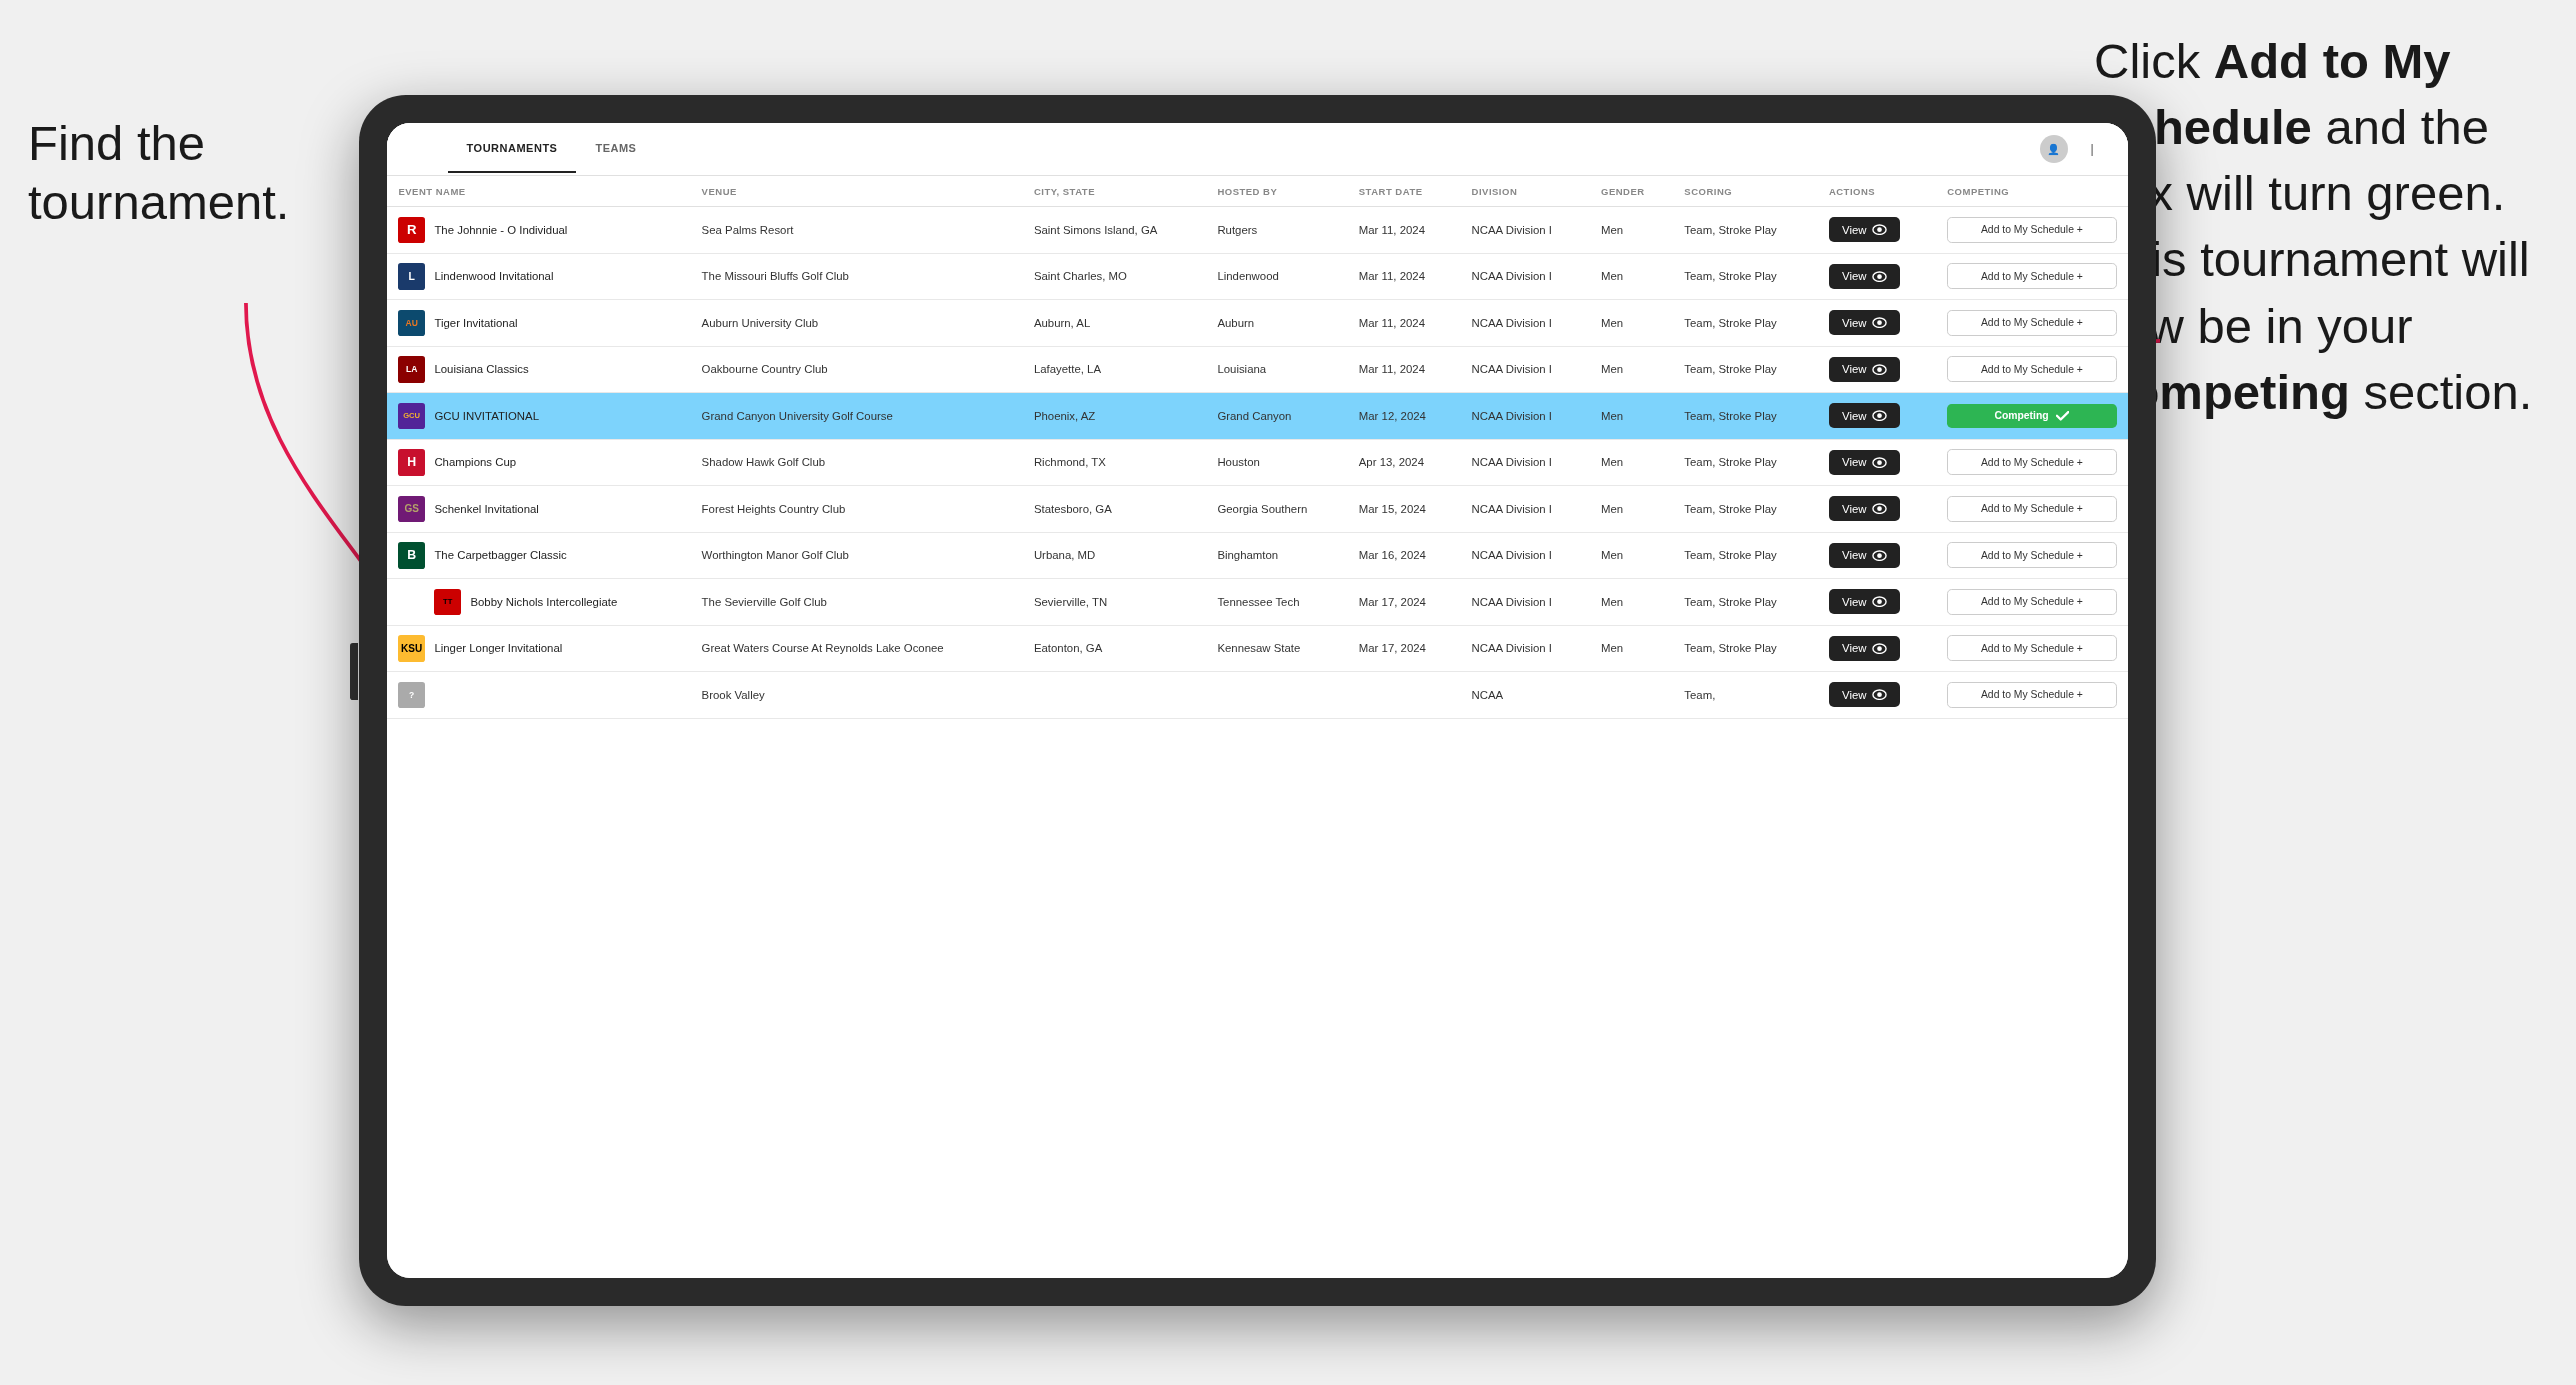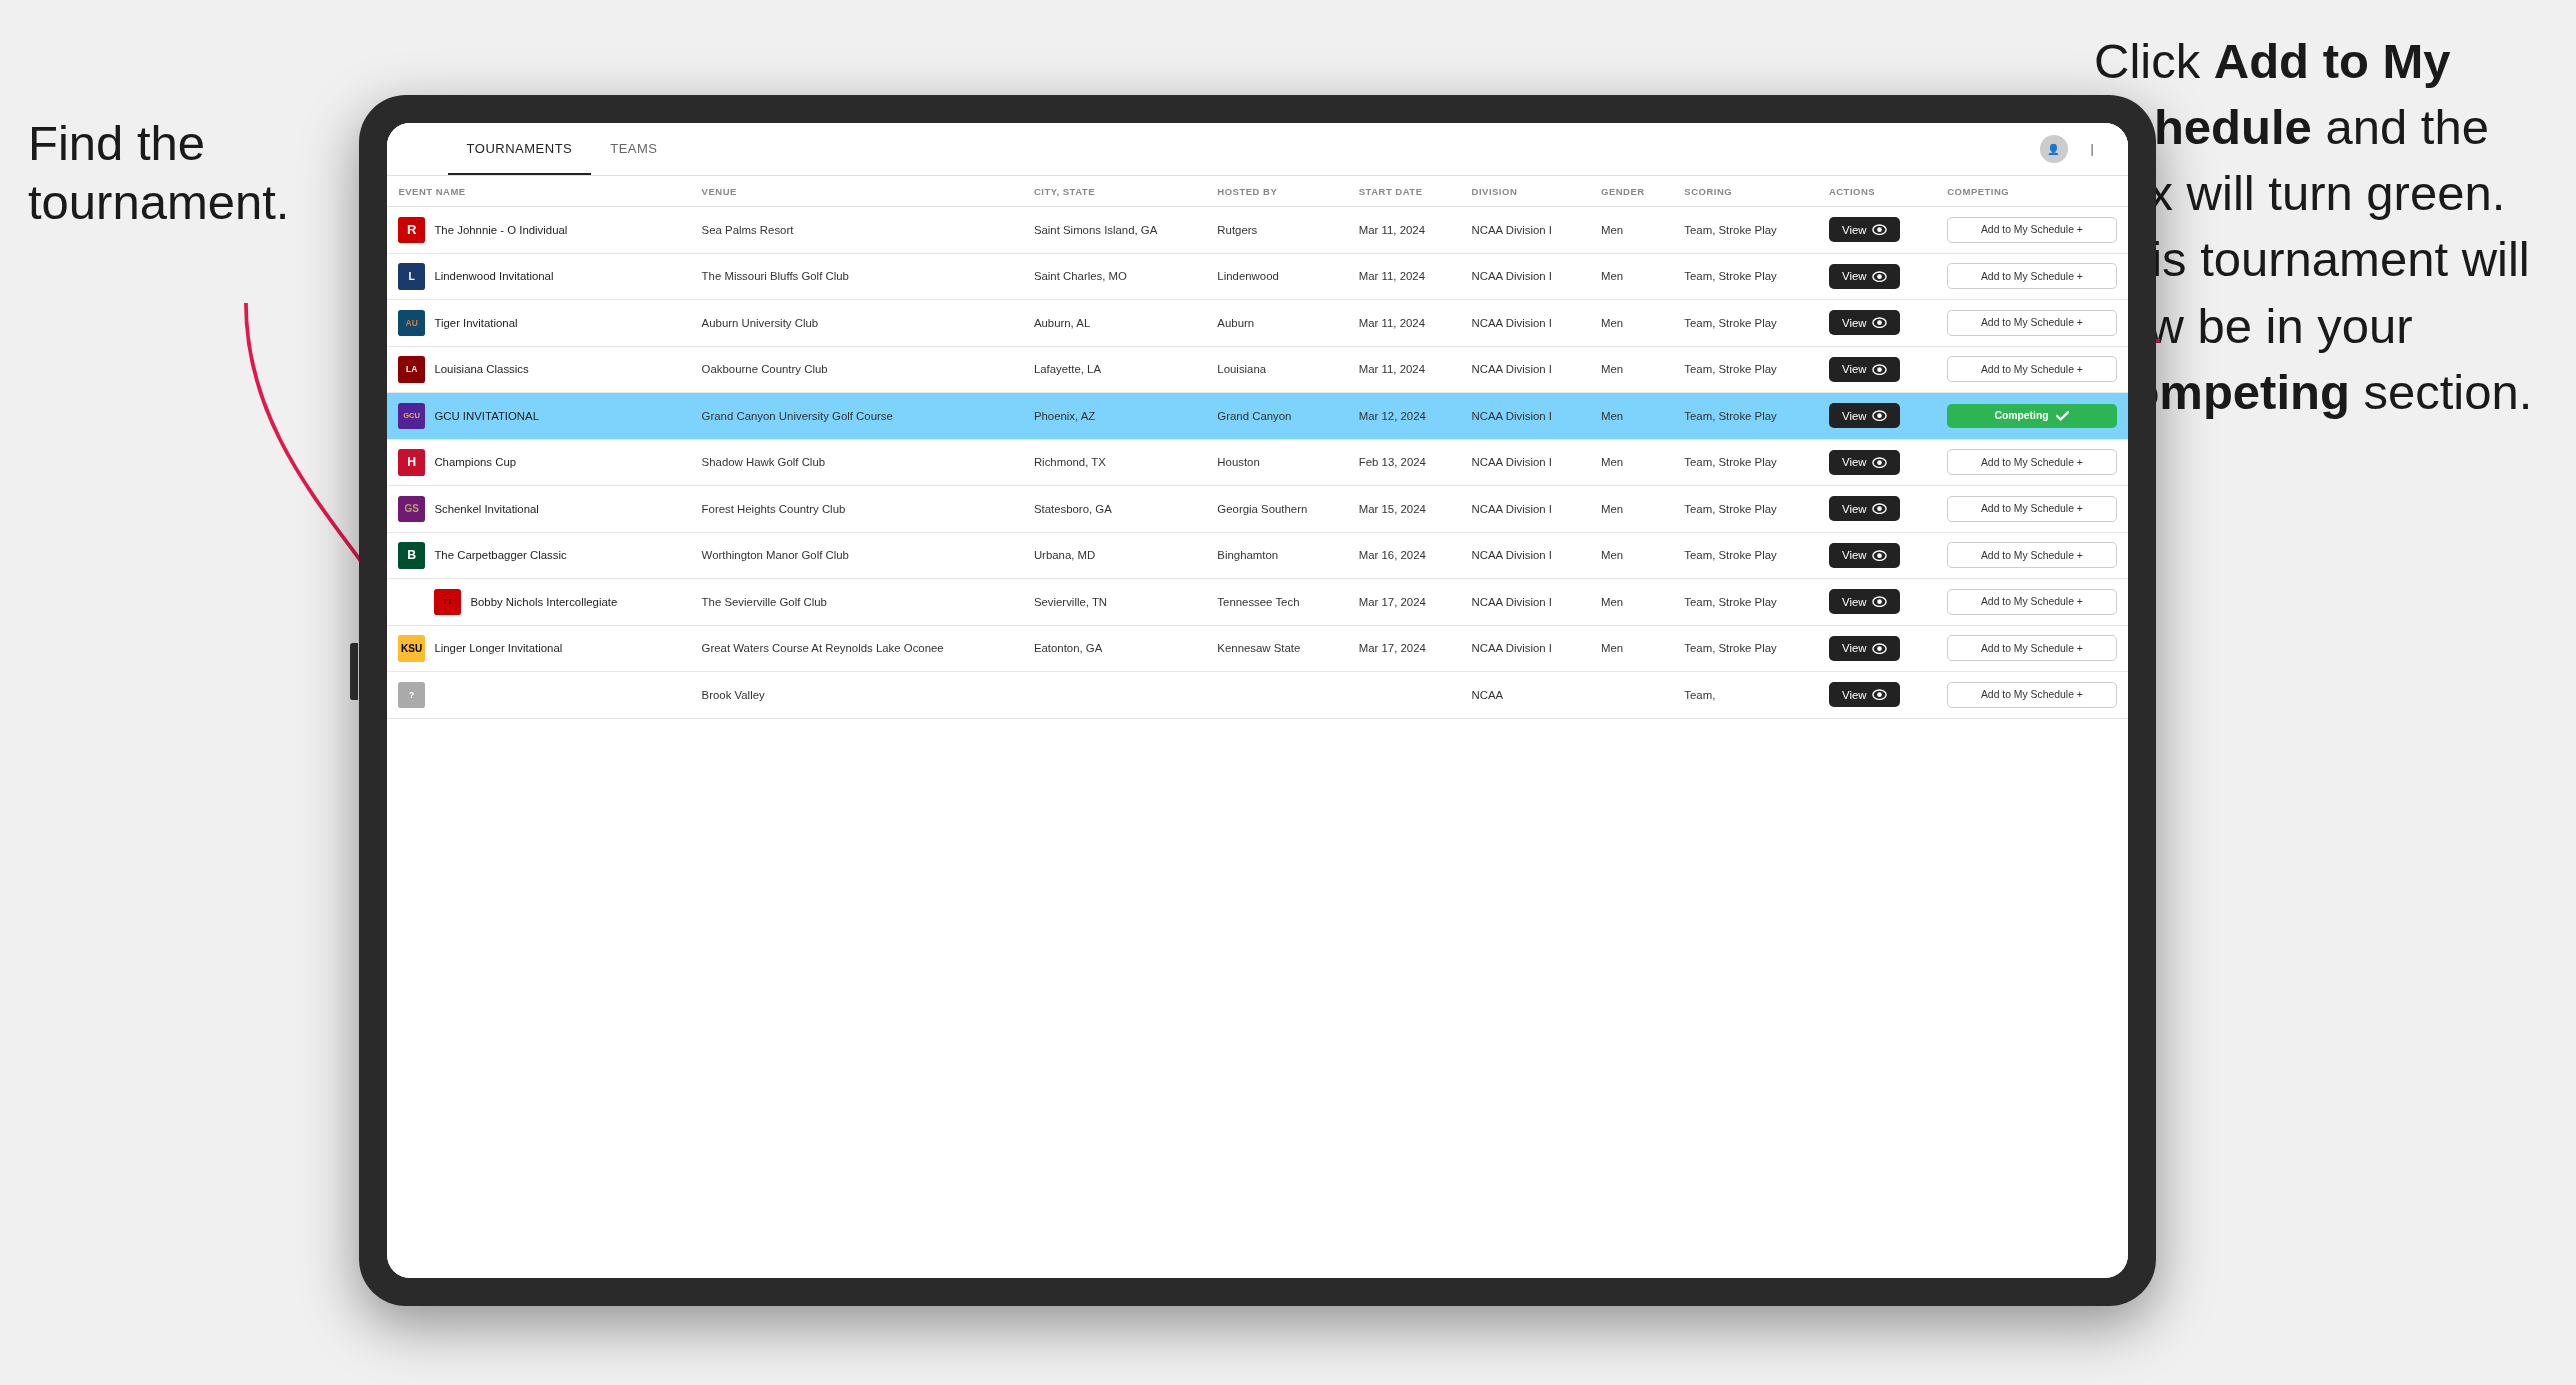--- a/index.html
+++ b/index.html
@@ -107,22 +107,22 @@
     }
 
     .nav-tabs {
       display: flex;
       gap: 0;
       margin-left: 7.6px;
     }
 
     .nav-tab {
       padding: 17px 19px;
-      font-size: 13px;
-      font-weight: 400;
+      font-size: 11px;
+      font-weight: 700;
       color: #666;
       cursor: pointer;
       border-bottom: 2.8px solid transparent;
       text-transform: uppercase;
       letter-spacing: 0.5px;
     }
 
     .nav-tab.active {
       color: #222;
       border-bottom: 2.8px solid #222;
@@ -545,21 +545,21 @@
               <tr>
                 <td>
     <div class="event-name-cell">
       <div class="team-logo-placeholder logo-h">H</div>
       <span class="event-name-text">Champions Cup</span>
     </div>
   </td>
                 <td>Shadow Hawk Golf Club</td>
                 <td>Richmond, TX</td>
                 <td>Houston</td>
-                <td>Feb 13, 2024</td>
+                <td>Apr 13, 2024</td>
                 <td>NCAA Division I</td>
                 <td>Men</td>
                 <td>Team, Stroke Play</td>
                 <td class="actions-cell">
     <button class="view-btn">
       View 
       <svg width="15" height="11.4" viewBox="0 0 16 12" fill="none">
         <ellipse cx="8" cy="6" rx="7" ry="5" stroke="white" stroke-width="1.5" fill="none"></ellipse>
         <circle cx="8" cy="6" r="2.5" fill="white"></circle>
       </svg>

